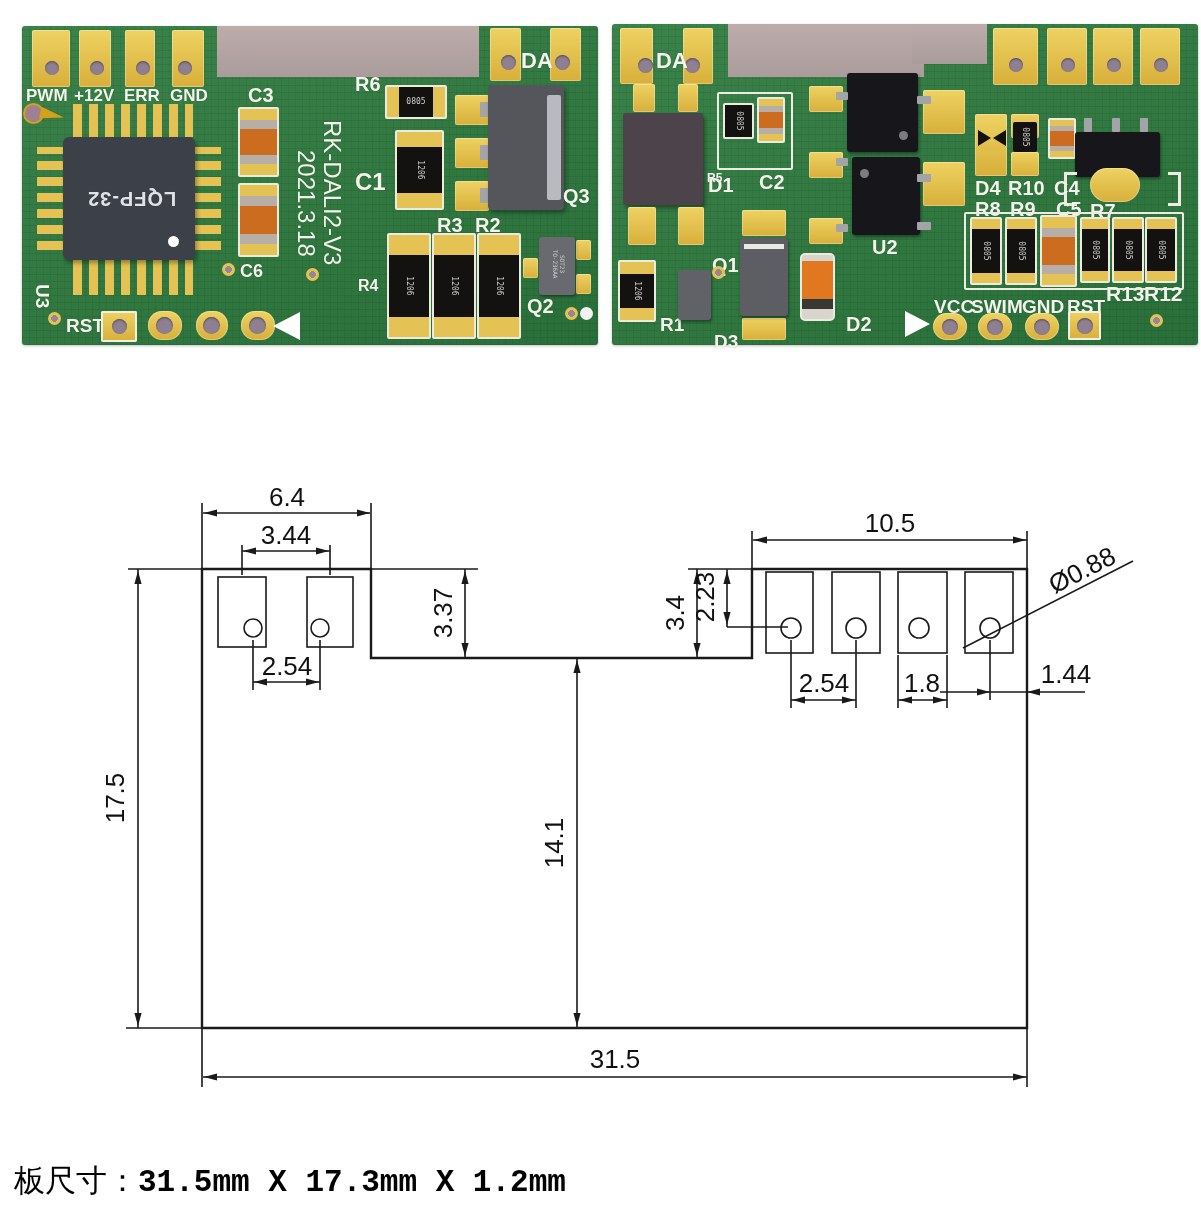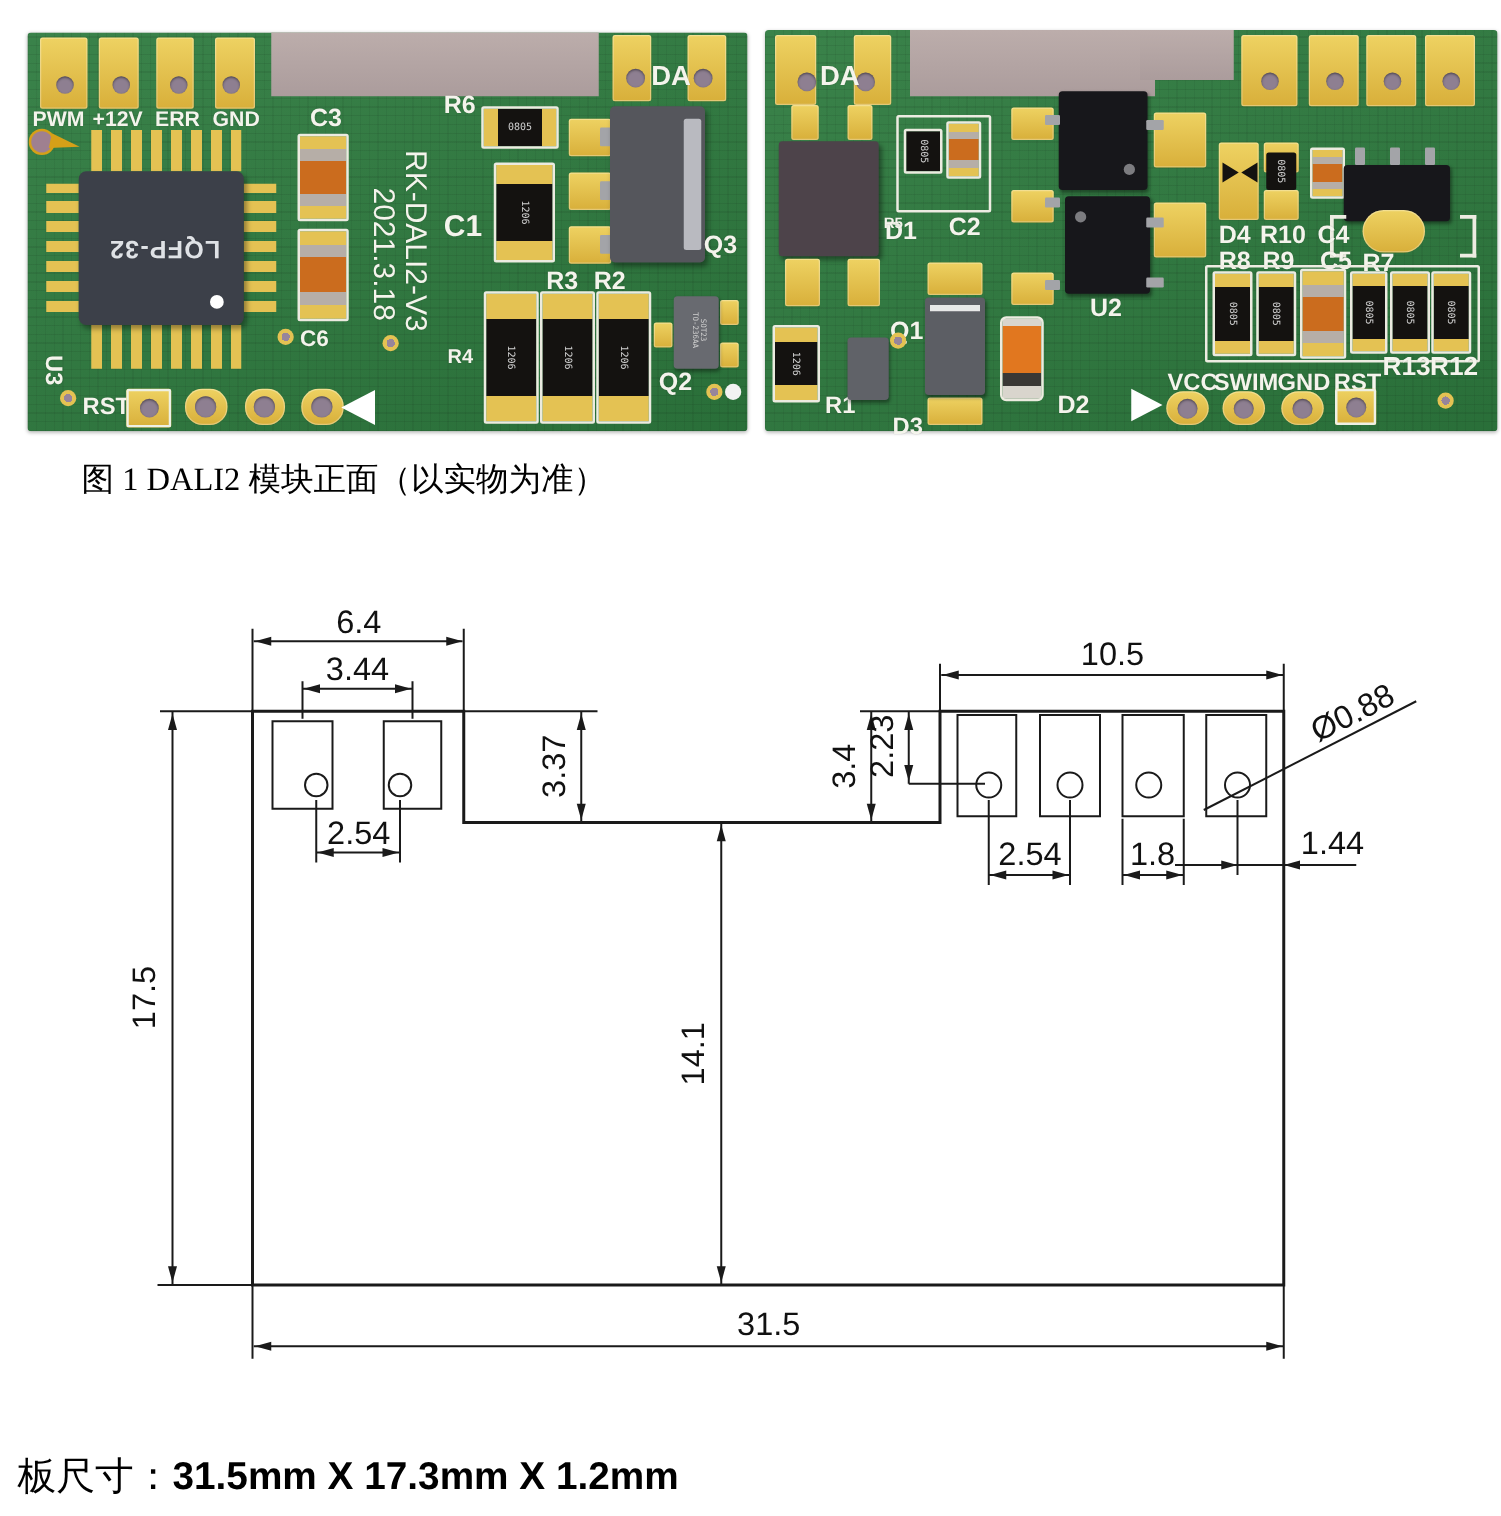--- a/index.html
+++ b/index.html
@@ -289,21 +289,20 @@
     <div class="pad" style="left:413px;top:289px;width:34px;height:27px;border-radius:14px">
         <span class="hole" style="left:9px;top:6px;width:16px;height:16px"></span>
       </div>
     <div class="pad" style="left:456px;top:287px;width:33px;height:29px;box-shadow:inset 0 0 0 2px #eef0e4">
         <span class="hole" style="left:9px;top:7px;width:16px;height:16px"></span>
       </div>
     <span class="via" style="left:538px;top:290px"></span>
     <span class="via" style="left:100px;top:242px"></span>
   </div>
 
-  <div class="caption" style="left:20px;top:366px;width:510px">图 1 DALI2 模块正面（以实物为准）</div>
 
   <svg class="dimsvg" width="1201" height="1213" viewBox="0 0 1201 1213">
 
     <path class="outline" d="M202,569 H371 V658 H752 V569 H1027 V1028 H202 Z"></path>
 
     <rect class="ln" x="218" y="577" width="48" height="70"></rect>
     <rect class="ln" x="307" y="577" width="46" height="70"></rect>
     <circle class="ln" cx="253" cy="628" r="9"></circle>
     <circle class="ln" cx="320" cy="628" r="9"></circle>
 
@@ -381,16 +380,16 @@
     <text x="890" y="532" text-anchor="middle">10.5</text>
     <text x="684" y="613" text-anchor="middle" transform="rotate(-90 684 613)">3.4</text>
     <text x="714" y="597" text-anchor="middle" transform="rotate(-90 714 597)">2.23</text>
     <text x="824" y="692" text-anchor="middle">2.54</text>
     <text x="922" y="692" text-anchor="middle">1.8</text>
     <text x="1066" y="683" text-anchor="middle">1.44</text>
     <text x="1086" y="578" text-anchor="middle" transform="rotate(-27 1086 578)">Ø0.88</text>
   </svg>
 
   <div class="bsize" style="left:14px;top:1160px;font-size:31px">
-    <span style="font-family:'Liberation Serif',serif">板尺寸：</span><span style="font-family:Liberation Sans, sans-serif;font-weight:600">31.5mm X 17.3mm X 1.2mm</span>
+    <span style="font-family:'Liberation Serif',serif">板尺寸：</span><span style="font-family:Liberation Mono, monospace;font-weight:600">31.5mm X 17.3mm X 1.2mm</span>
   </div>
 
 </div>
 
 </body></html>

